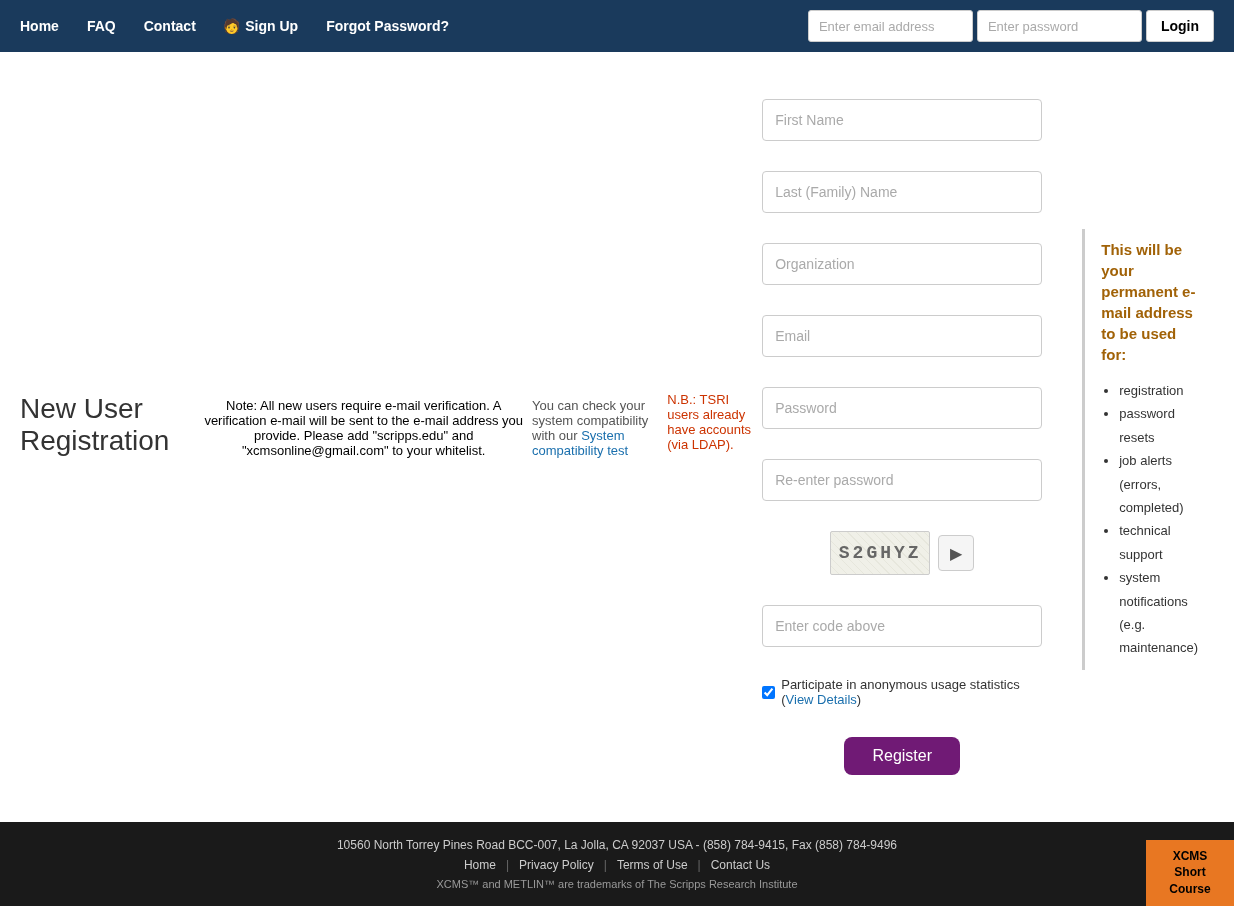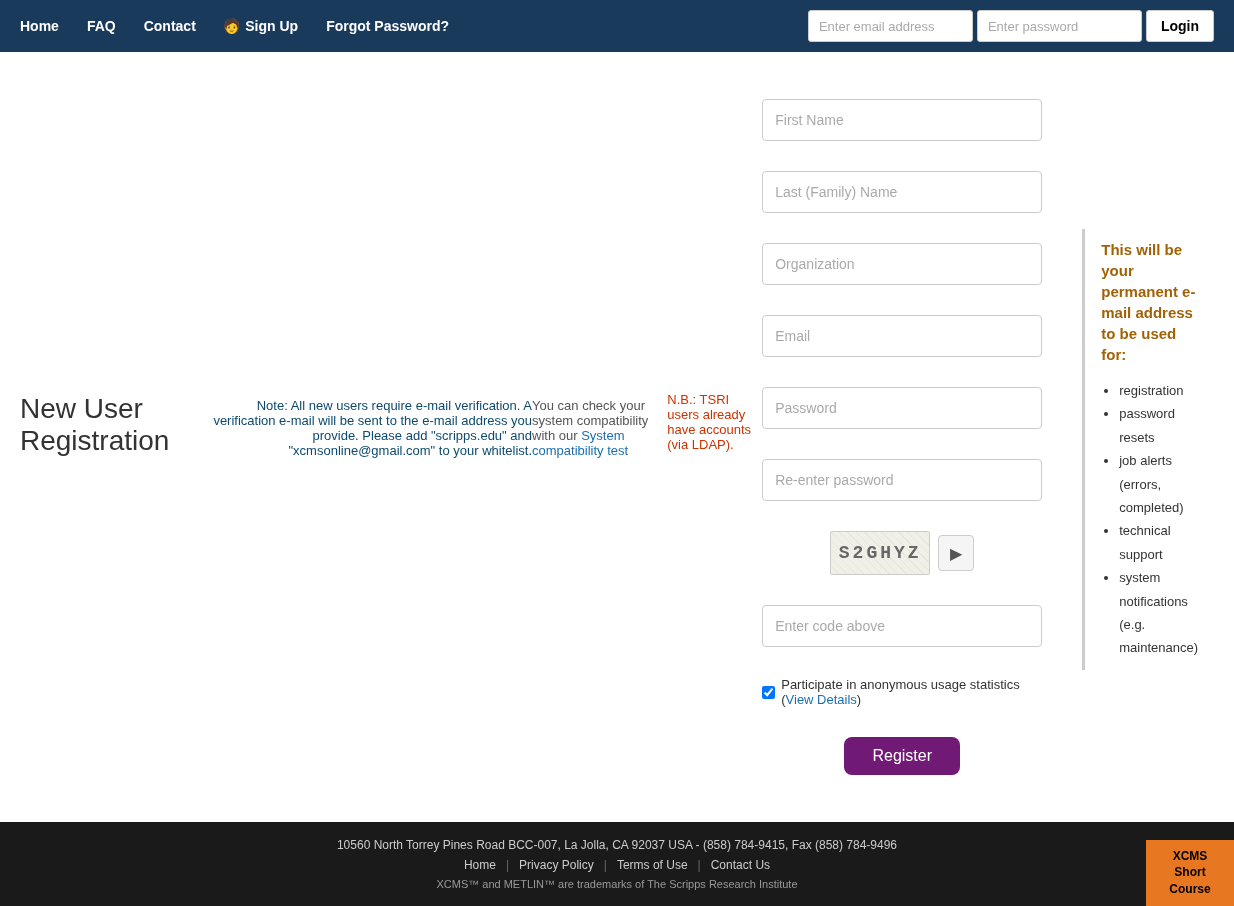--- a/index.html
+++ b/index.html
@@ -62,22 +62,22 @@
       align-items: center;
     }
     h1.page-title {
       font-size: 28px;
       font-weight: normal;
       color: #333;
       margin-bottom: 14px;
     }
     .note-text {
       font-size: 13px;
-      color: #0c4a6e;
-      text-align: right;
+      color: #000000;
+      text-align: center;
       max-width: 800px;
       margin-bottom: 8px;
       margin-left: 26px;
     }
     .compat-line {
       font-size: 13px;
       color: #555;
       margin-bottom: 8px;
     }
     .compat-link {

